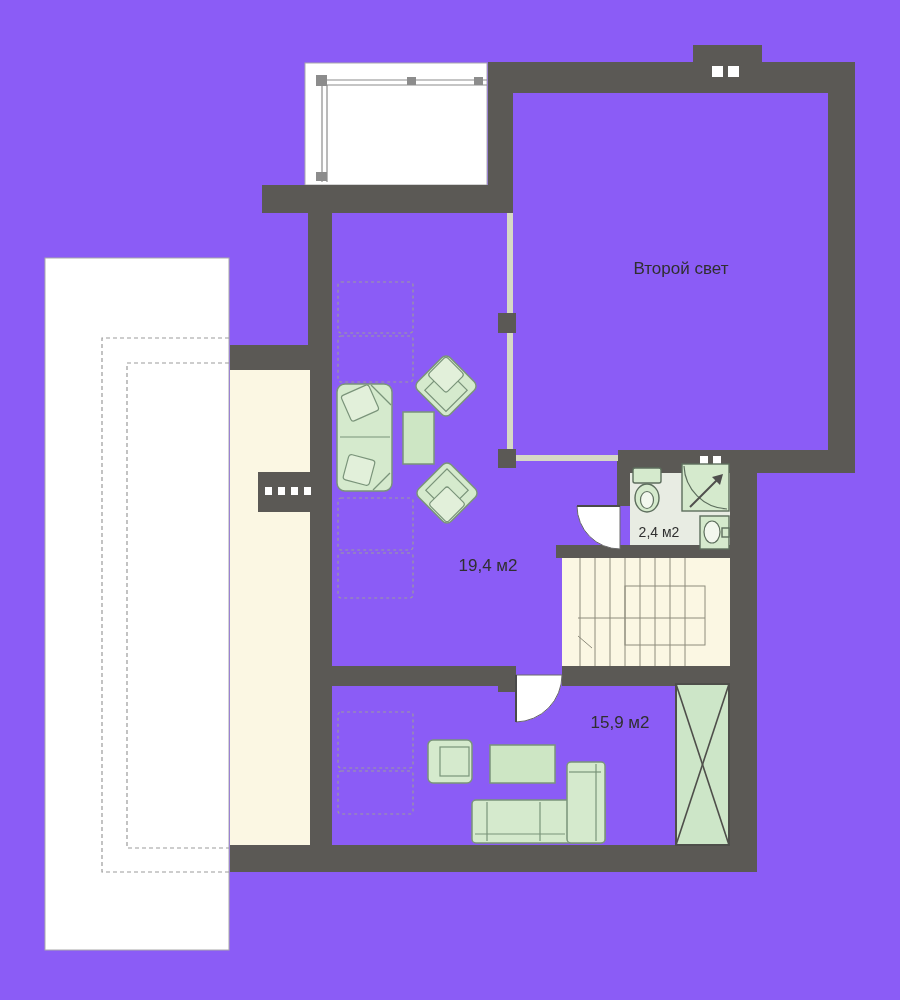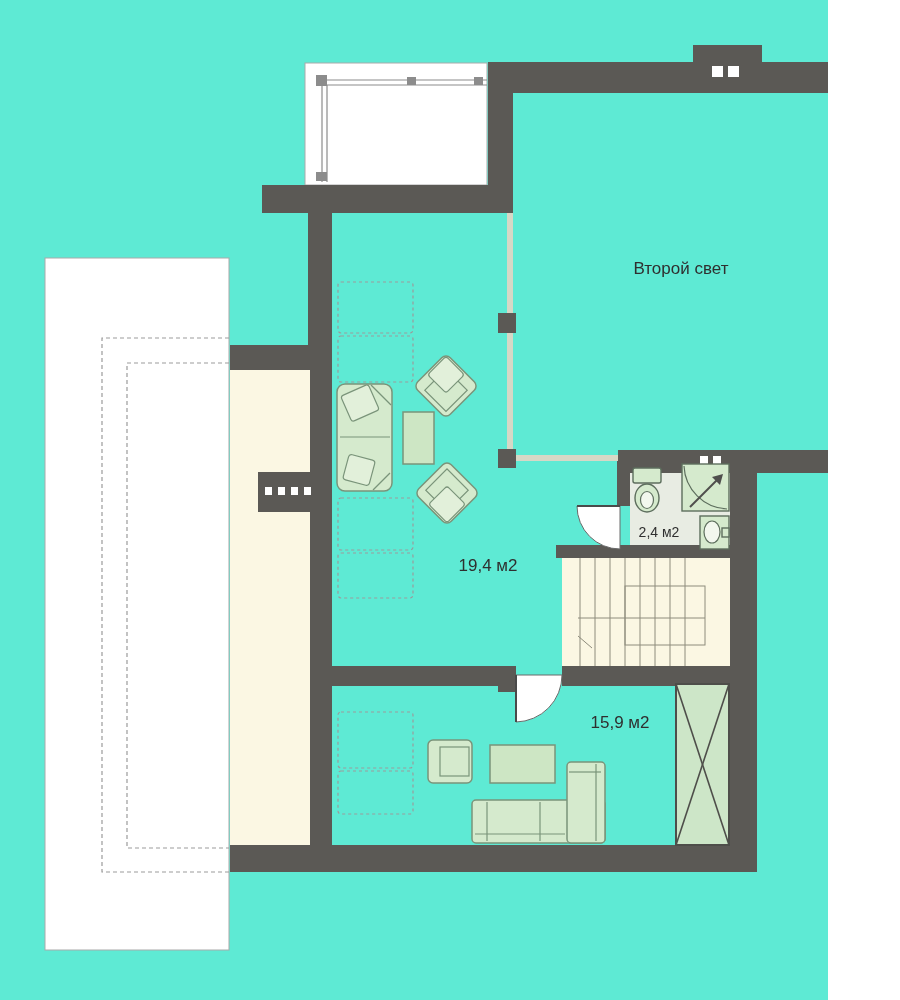--- a/index.html
+++ b/index.html
@@ -1,16 +1,16 @@
 <!DOCTYPE html>
 <html><head>
 <meta charset="utf-8">
 <style>
   html,body{margin:0;padding:0;background:#ffffff;}
-  .stage{position:relative;width:828px;height:1000px;background:#5eead4;overflow:hidden;
+  .stage{position:relative;width:900px;height:1000px;background:#8b5cf6;overflow:hidden;
          font-family:"Liberation Sans", sans-serif;}
   svg{position:absolute;left:0;top:0;}
   .wall{fill:#5b5955;stroke:none;}
   .wallhole{fill:#ffffff;stroke:none;}
   .thinbox{fill:#ffffff;stroke:#a9a9a9;stroke-width:1;}
   .rail{stroke:#8c8c8c;stroke-width:1.2;fill:none;}
   .railpost{fill:#8c8c8c;}
   .dashedline{fill:none;stroke:#9b9b9b;stroke-width:1.2;stroke-dasharray:4 3;}
   .dashedbox{fill:none;stroke:#9b9b9b;stroke-width:1.2;stroke-dasharray:3 3;}
   .creamfloor{fill:#fbf7e3;stroke:none;}

